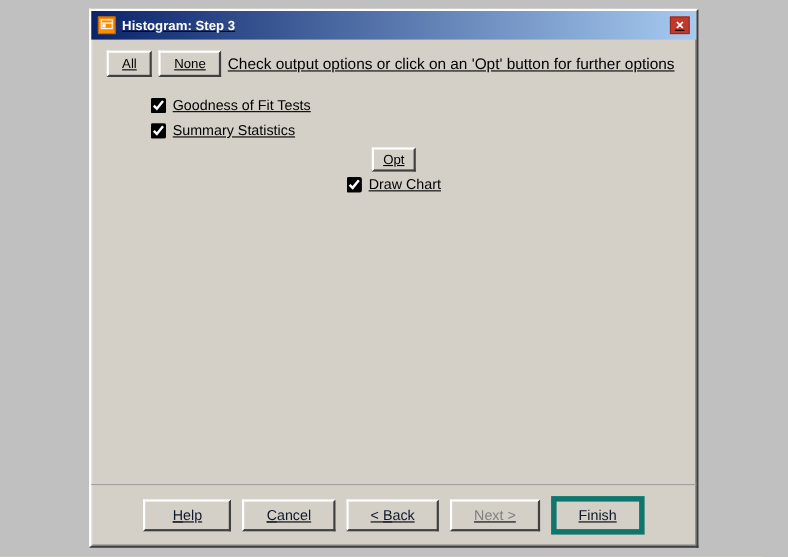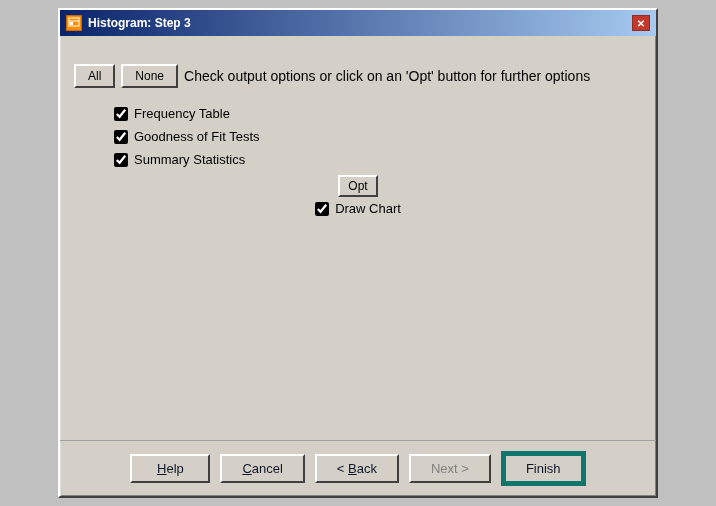--- a/index.html
+++ b/index.html
@@ -13,29 +13,30 @@
       font-family: 'Segoe UI', Tahoma, Arial, sans-serif;
       font-size: 13px;
       display: flex;
       justify-content: center;
       align-items: center;
       width: 716px;
       height: 506px;
     }
 
     .window {
-      width: 600px;
+      width: 554px;
       height: 490px;
       background: #d4d0c8;
       border: 2px solid #ffffff;
       border-right-color: #404040;
       border-bottom-color: #404040;
       box-shadow: inset 1px 1px 0 #dfdfdf, inset -1px -1px 0 #808080;
       display: flex;
       flex-direction: column;
+      text-decoration: underline;
     }
 
     .title-bar {
       background: linear-gradient(to right, #0a246a, #a6caf0);
       color: white;
       padding: 4px 6px;
       display: flex;
       align-items: center;
       justify-content: space-between;
       height: 26px;
@@ -75,21 +76,21 @@
       align-items: center;
       justify-content: center;
       cursor: pointer;
       font-weight: bold;
     }
 
     .content-area {
       flex: 1;
       display: flex;
       flex-direction: column;
-      padding: 28px 14px;
+      padding: 10px 14px;
     }
 
     .top-bar {
       display: flex;
       align-items: center;
       gap: 6px;
       margin-bottom: 14px;
     }
 
     .win-button {
@@ -219,26 +220,20 @@
   <div class="content-area">
 
     <div class="top-bar">
       <button class="win-button">All</button>
       <button class="win-button">None</button>
       <span class="instruction-text">Check output options or click on an 'Opt' button for further options</span>
     </div>
 
     <div class="options-area">
 
-      <div class="checkbox-row">
-        <label class="checkbox-label">
-          <input type="checkbox" class="checkbox-input" checked="" style="">
-          <span>Frequency Table</span>
-        </label>
-      </div>
 
       <div class="checkbox-row">
         <label class="checkbox-label">
           <input type="checkbox" class="checkbox-input" checked="" style="">
           <span>Goodness of Fit Tests</span>
         </label>
       </div>
 
       <div class="checkbox-row">
         <label class="checkbox-label">

